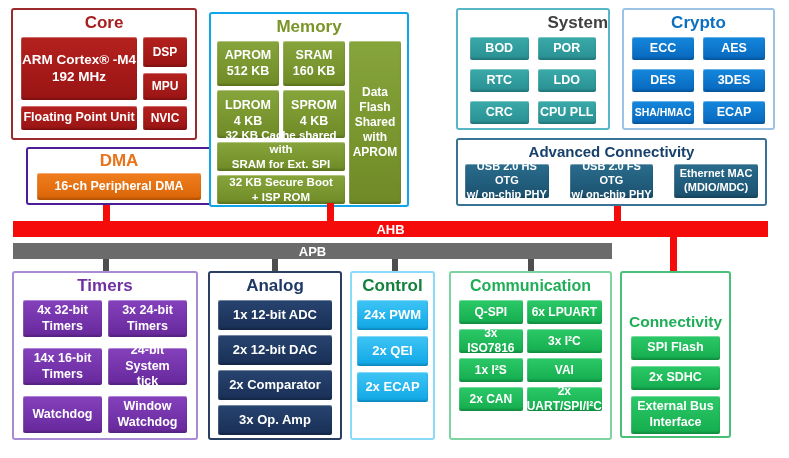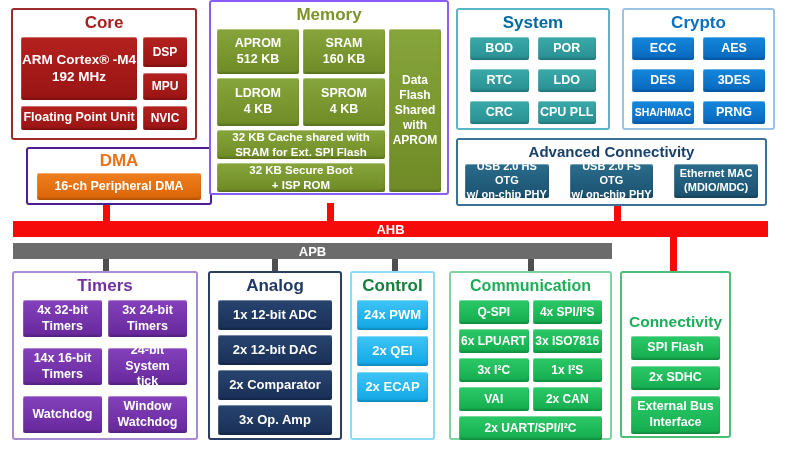--- a/index.html
+++ b/index.html
@@ -27,36 +27,36 @@
   .core .box:nth-child(4){grid-area:3/1;font-size:12.5px;}
   .core .box:nth-child(5){grid-area:3/2;}
 
   
   .dma{left:26px;top:147px;width:186px;height:58px;border:2px solid #4c1d95;}
   .dma .title{color:#E8731A;line-height:23px;height:23px;}
   .dma .grid{grid-template-rows:27px;padding:1px 9px 0 9px;}
   .dma .box{background:linear-gradient(#F07E1E,#D96406);font-size:12.5px;}
 
   
-  .memory{left:209px;top:0;width:240px;height:195px;border:2px solid #8b5cf6;}
+  .memory{left:209px;top:12px;width:200px;height:195px;border:2px solid #0ea5e9;}
   .memory .title{color:#7A9428;}
   .memory .grid{grid-template-columns:1fr 1fr 52px;grid-template-rows:45px 48px 29px 29px;
                 gap:4px;padding:1px 6px 0 6px;}
   .memory .box{background:linear-gradient(#86A53B,#6F8A26);font-size:12.5px;}
   .memory .box:nth-child(1){grid-area:1/1;}
   .memory .box:nth-child(2){grid-area:1/2;}
   .memory .box:nth-child(3){grid-area:1/3/5/4;font-size:12px;}
   .memory .box:nth-child(4){grid-area:2/1;}
   .memory .box:nth-child(5){grid-area:2/2;}
   .memory .box:nth-child(6){grid-area:3/1/4/3;font-size:11.5px;}
   .memory .box:nth-child(7){grid-area:4/1/5/3;font-size:11.5px;}
 
   
   .system{left:456px;top:8px;width:154px;height:122px;border:2px solid #58B6C6;}
-  .system .title{color:#0369a1;}
+  .system .title{color:#404040;text-align:right;}
   .system .grid{grid-template-columns:1fr 1fr;grid-template-rows:repeat(3,23px);
                 gap:9px;padding:1px 12px 0 12px;}
   .system .box{background:linear-gradient(#3AAAA9,#288F92);font-size:12.5px;}
 
   
   .crypto{left:622px;top:8px;width:153px;height:122px;border:2px solid #9CC3E5;}
   .crypto .title{color:#0C6FC0;}
   .crypto .grid{grid-template-columns:1fr 1fr;grid-template-rows:repeat(3,23px);
                 gap:9px;padding:1px 8px 0 8px;}
   .crypto .box{background:linear-gradient(#1487DD,#0767BC);font-size:12.5px;}
@@ -173,21 +173,21 @@
   </section>
 
   <section class="block crypto">
     <div class="title">Crypto</div>
     <div class="grid">
         <div class="box">ECC</div>
         <div class="box">AES</div>
         <div class="box">DES</div>
         <div class="box">3DES</div>
         <div class="box">SHA/HMAC</div>
-        <div class="box">PRNG</div>
+        <div class="box">ECAP</div>
       </div>
   </section>
 
   <section class="block advconn">
     <div class="title">Advanced Connectivity</div>
     <div class="grid">
         <div class="box">USB 2.0 HS OTG
 w/ on-chip PHY</div>
         <div class="box">USB 2.0 FS OTG
 w/ on-chip PHY</div>
@@ -246,21 +246,20 @@
         <div class="box">24x PWM</div>
         <div class="box">2x QEI</div>
         <div class="box">2x ECAP</div>
       </div>
   </section>
 
   <section class="block comm">
     <div class="title">Communication</div>
     <div class="grid">
         <div class="box">Q-SPI</div>
-        <div class="box">4x SPI/I²S</div>
         <div class="box">6x LPUART</div>
         <div class="box">3x ISO7816</div>
         <div class="box">3x I²C</div>
         <div class="box">1x I²S</div>
         <div class="box">VAI</div>
         <div class="box">2x CAN</div>
         <div class="box">2x UART/SPI/I²C</div>
       </div>
   </section>
 

